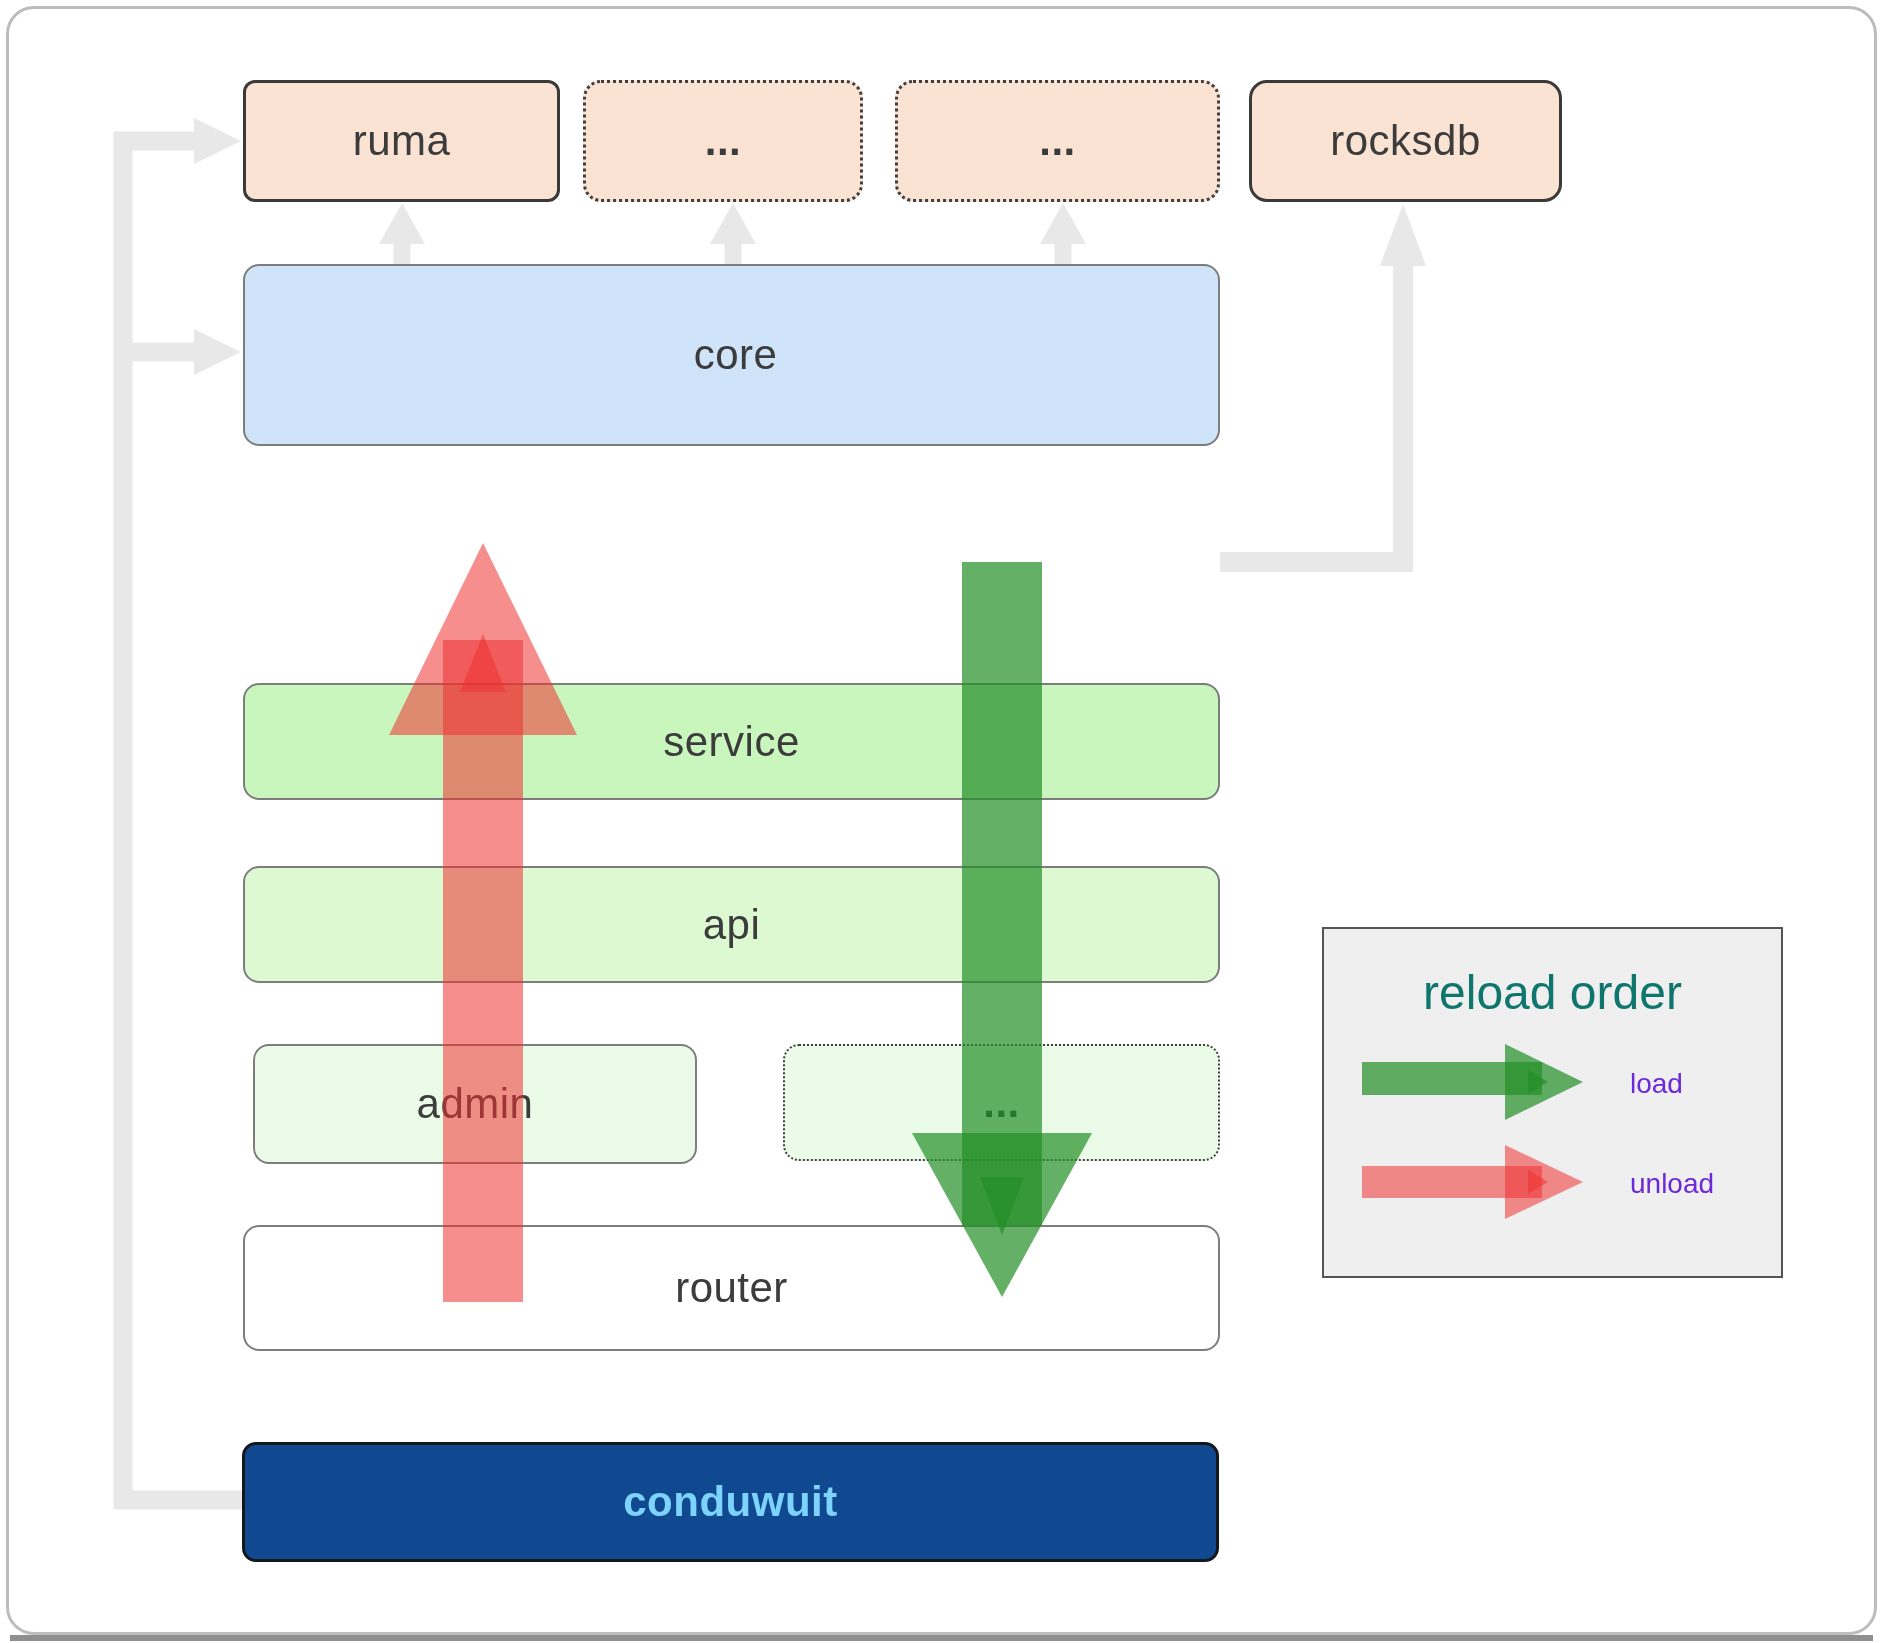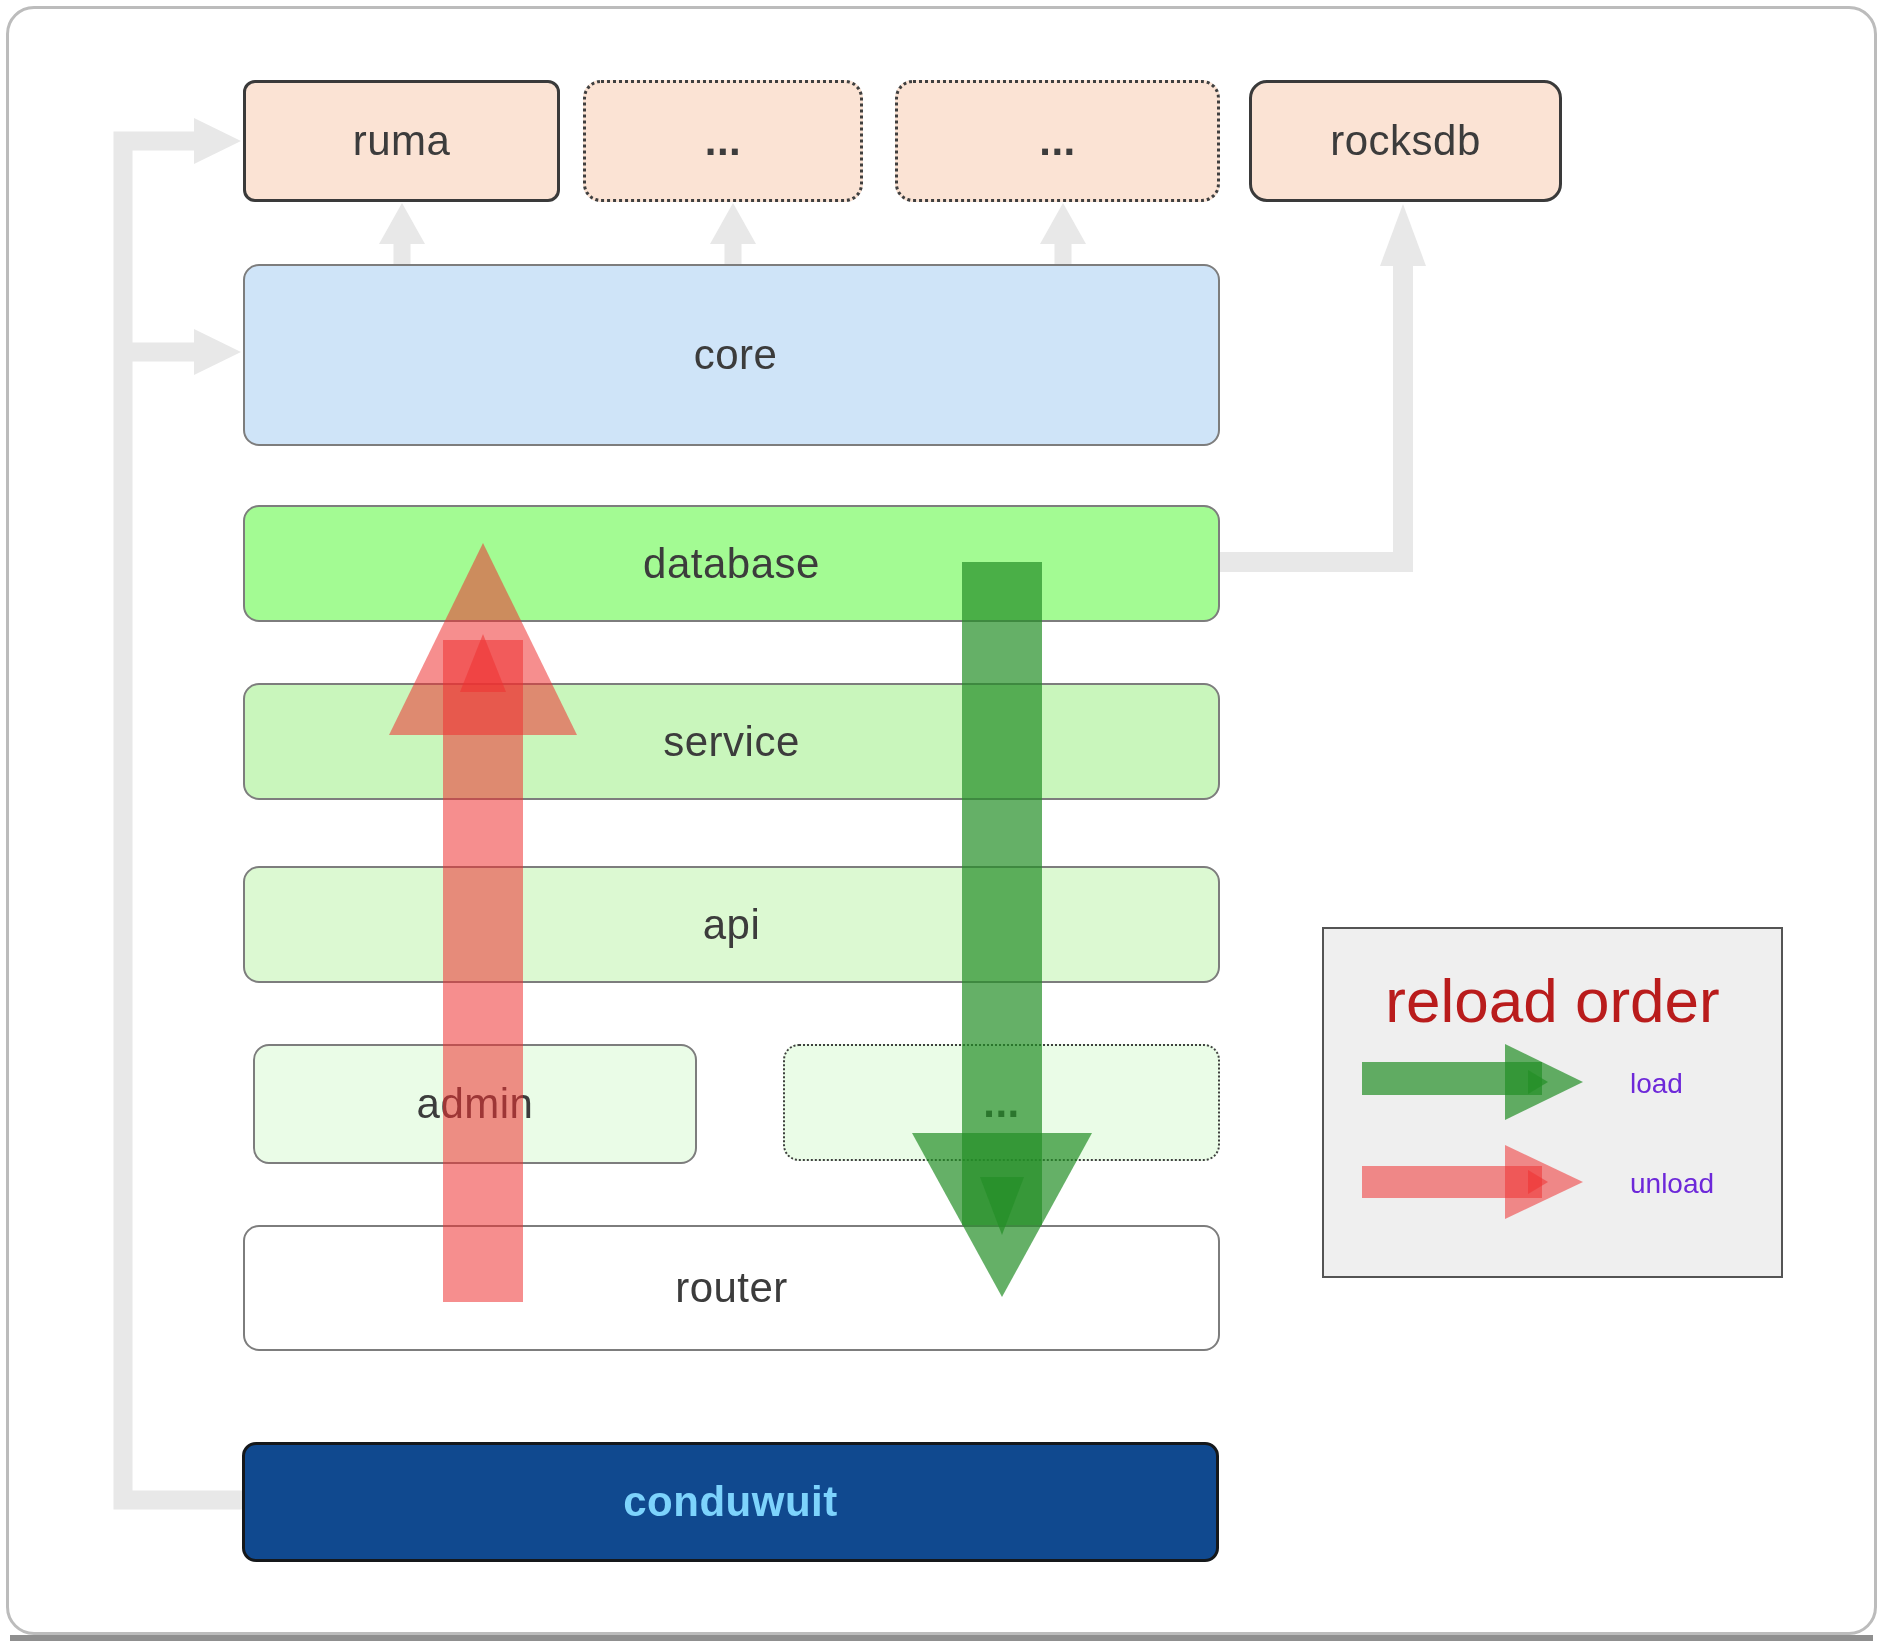--- a/index.html
+++ b/index.html
@@ -30,21 +30,21 @@
   .f-api   {background:#dcf9d2;}
   .f-adm   {background:#eafce7;}
   .f-white {background:#ffffff;}
   .f-navy  {background:#10498f;border:3px solid #15181b;color:#7dd3fc;font-weight:600;}
   .dots{font-weight:700;}
 
   
   .legend{position:absolute;left:1322px;top:927px;width:461px;height:351px;z-index:2;
           box-sizing:border-box;background:#efefef;border:2px solid #545454;}
   .legend-title{position:absolute;left:0;right:0;top:36px;text-align:center;
-                font-size:62px;color:#b91c1c;}
+                font-size:48px;color:#0f766e;}
   .legend-label{position:absolute;font-size:28px;color:#6d28d9;}
   .legend-label.load  {left:306px;top:135px;height:40px;line-height:40px;}
   .legend-label.unload{left:306px;top:235px;height:40px;line-height:40px;}
 </style>
 </head>
 <body>
 
 <div id="stage">
 
   <svg class="under" width="1883" height="1643">
@@ -80,23 +80,20 @@
     <span class="dots">...</span>
   </div>
   <div class="node b-dark f-peach" style="left:1249px;top:80px;width:313px;height:122px;border-radius:18px;">
     <span>rocksdb</span>
   </div>
 
   <div class="node b-gray f-blue" style="left:243px;top:264px;width:977px;height:182px;">
     <span>core</span>
   </div>
 
-  <div class="node b-gray f-db" style="left:243px;top:505px;width:977px;height:117px;">
-    <span>database</span>
-  </div>
 
   <div class="node b-gray f-svc" style="left:243px;top:683px;width:977px;height:117px;">
     <span>service</span>
   </div>
 
   <div class="node b-gray f-api" style="left:243px;top:866px;width:977px;height:117px;">
     <span>api</span>
   </div>
 
   <div class="node b-gray f-adm" style="left:253px;top:1044px;width:444px;height:120px;">

